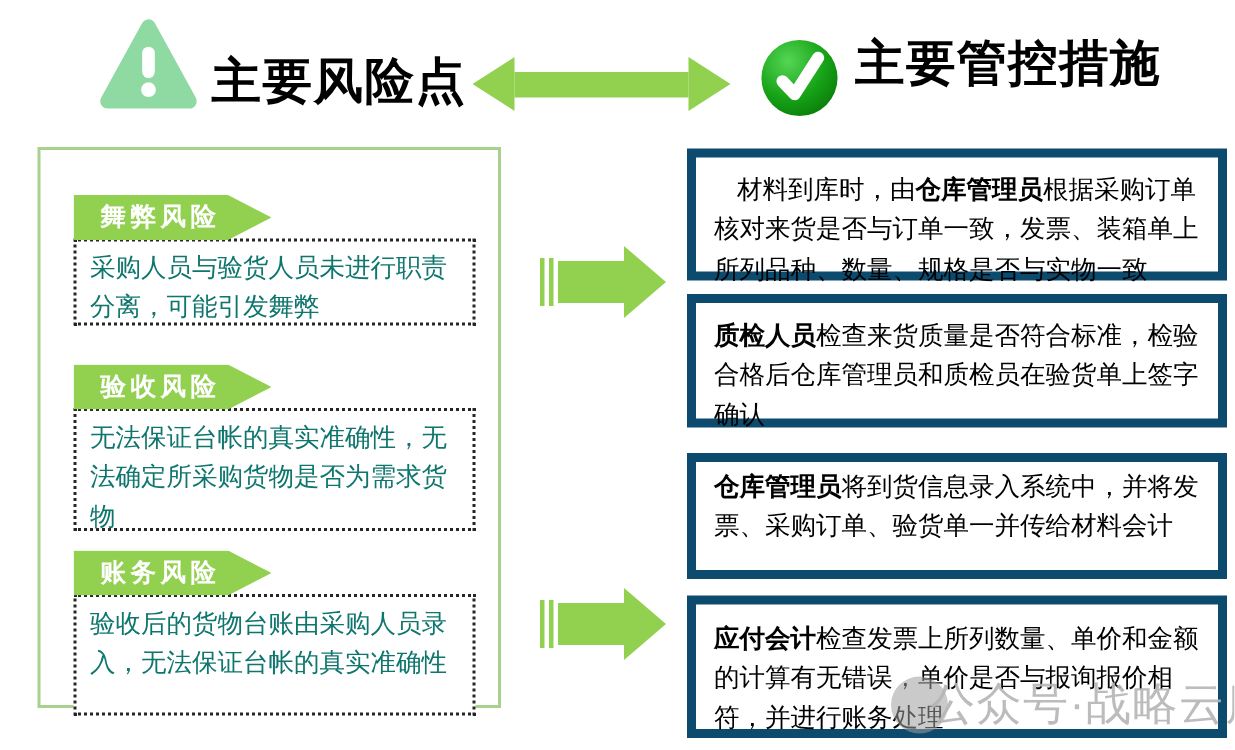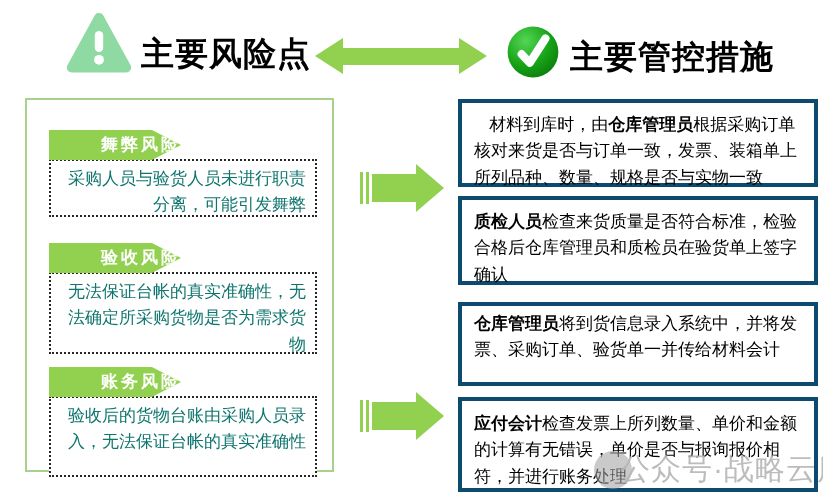--- a/index.html
+++ b/index.html
@@ -5,50 +5,50 @@
   * { margin:0; padding:0; box-sizing:border-box; }
   body { background:#fff; font-family:"Liberation Serif","DejaVu Serif",serif; }
   .canvas { position:relative; width:823px; height:500px; background:#ffffff; overflow:hidden; }
 
   
   .warn-icon { position:absolute; left:64px; top:6px; width:70px; height:74px; }
   .check-icon { position:absolute; left:506px; top:25px; width:54px; height:54px; }
   .hdr-title { position:absolute; font-weight:bold; color:#000; font-size:33px; letter-spacing:1px;
                font-family:"Liberation Serif","DejaVu Serif",serif; white-space:nowrap; }
   .hdr-title.left  { left:141px; top:32px; }
-  .hdr-title.right { left:570px; top:35px; }
+  .hdr-title.right { left:570px; top:20px; }
 
   .dbl-arrow { position:absolute; left:315px; top:38px; display:flex; align-items:center; }
   .dbl-head-l { width:0; height:0; border-top:18px solid transparent; border-bottom:18px solid transparent; border-right:28px solid #92d050; }
   .dbl-body   { width:116px; height:17px; background:#92d050; }
   .dbl-head-r { width:0; height:0; border-top:18px solid transparent; border-bottom:18px solid transparent; border-left:28px solid #92d050; }
 
   
   .panel { position:absolute; left:25px; top:98px; width:309px; height:374px;
-           border:2px solid #a9d18e; border-radius:0; background:#fff;text-align:right; }
+           border:2px solid #a9d18e; border-radius:0; background:#fff; }
   .banner { position:absolute; left:22px; width:132px; height:30px; background:#92d050;
             clip-path:polygon(0 0,78% 0,100% 50%,78% 100%,0 100%);
             color:#ffffff; font-weight:bold; font-size:17px; line-height:30px;
             padding-left:18px; letter-spacing:3px; z-index:2; }
   .riskbox { position:absolute; left:22px; width:268px; border:2px dotted #262626;
              font-size:17px; line-height:1.55; padding:5px 9px; color:#0f766e; background:#fff; }
   .banner.b1 { top:30px; }  .riskbox.r1 { top:59px;  height:58px; }
   .banner.b2 { top:143px; } .riskbox.r2 { top:172px; height:82px; }
   .banner.b3 { top:267px; } .riskbox.r3 { top:296px; height:81px; }
 
   
   .flow-arrow { position:absolute; left:360px; height:48px; display:flex; align-items:center; }
   .flow-arrow.a1 { top:164px; }
   .flow-arrow.a2 { top:392px; }
   .fa-stripe { width:3px; height:32px; background:#92d050; margin-right:3px; }
   .fa-body { width:44px; height:28px; background:#92d050; }
   .fa-head { width:0; height:0; border-top:24px solid transparent; border-bottom:24px solid transparent; border-left:28px solid #92d050; }
 
   
-  .measure { position:absolute; left:458px; width:360px; border:4px solid #0c4a6e;
+  .measure { position:absolute; left:458px; width:360px; border:6px solid #0c4a6e;
              font-size:17px; line-height:1.55; padding:6px 12px; color:#000; background:#fff; }
   .measure b { font-weight:bold; }
   .measure.m1 { top:99px;  height:88px; text-indent:0.9em; padding-top:9px; }
   .measure.m2 { top:196px; height:89px; padding-top:9px; }
   .measure.m3 { top:302px; height:84px;font-family:Liberation Mono, monospace; }
   .measure.m4 { top:397px; height:95px; padding-top:10px; }
 
   
   .watermark { position:absolute; left:594px; top:449px; display:flex; align-items:center;
                z-index:5; pointer-events:none; }

